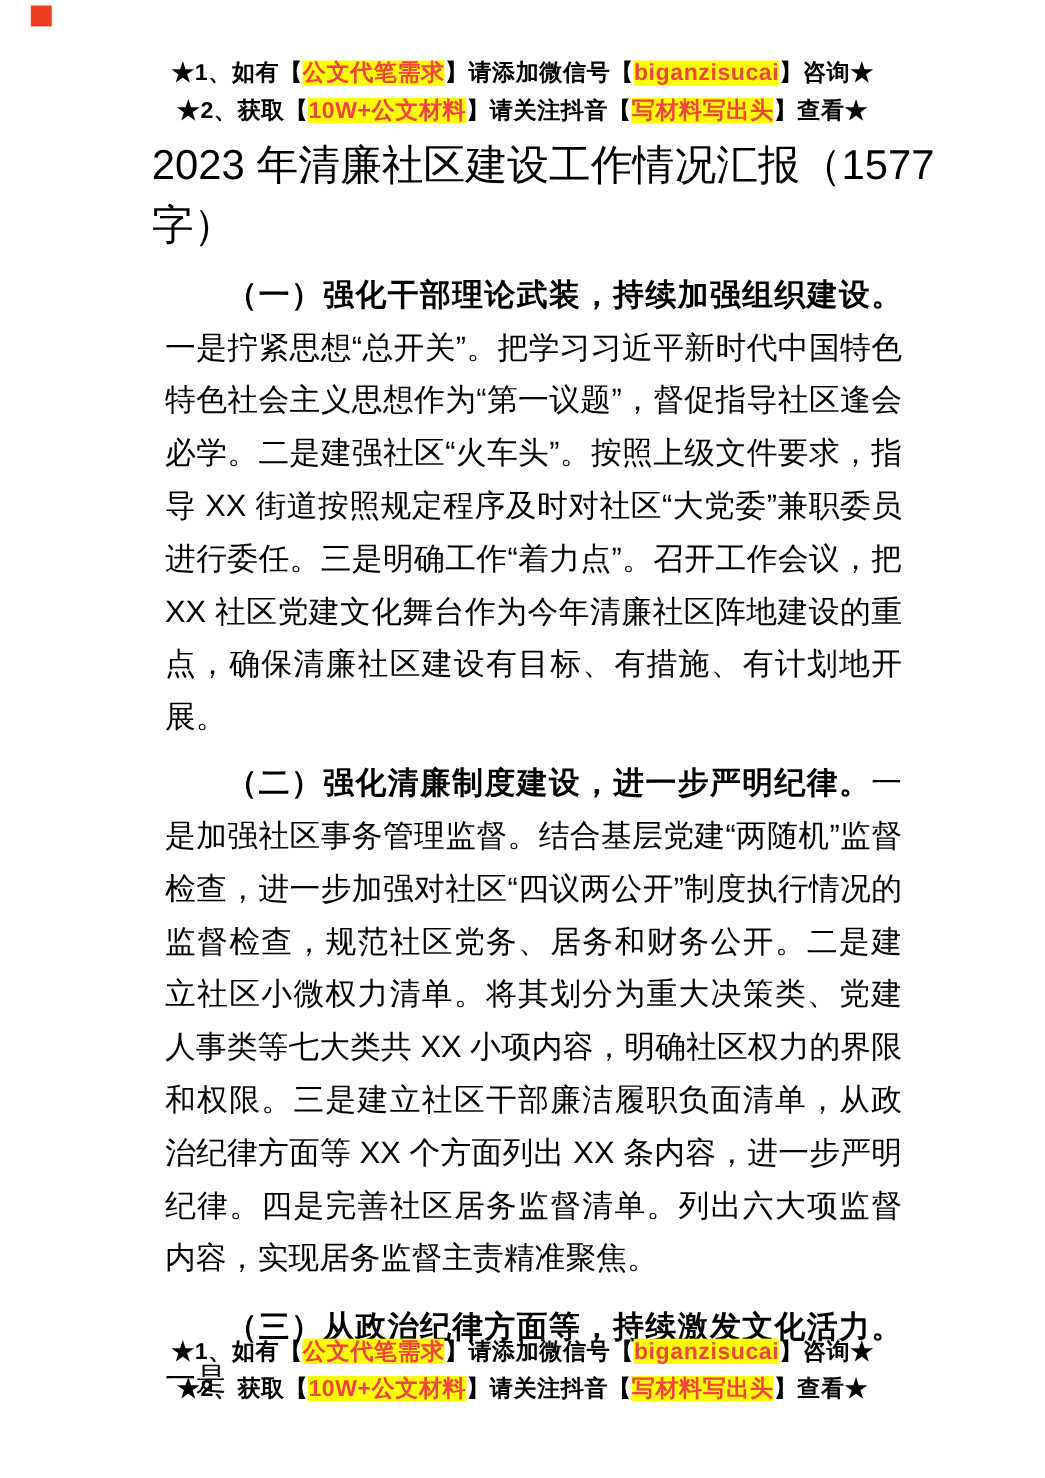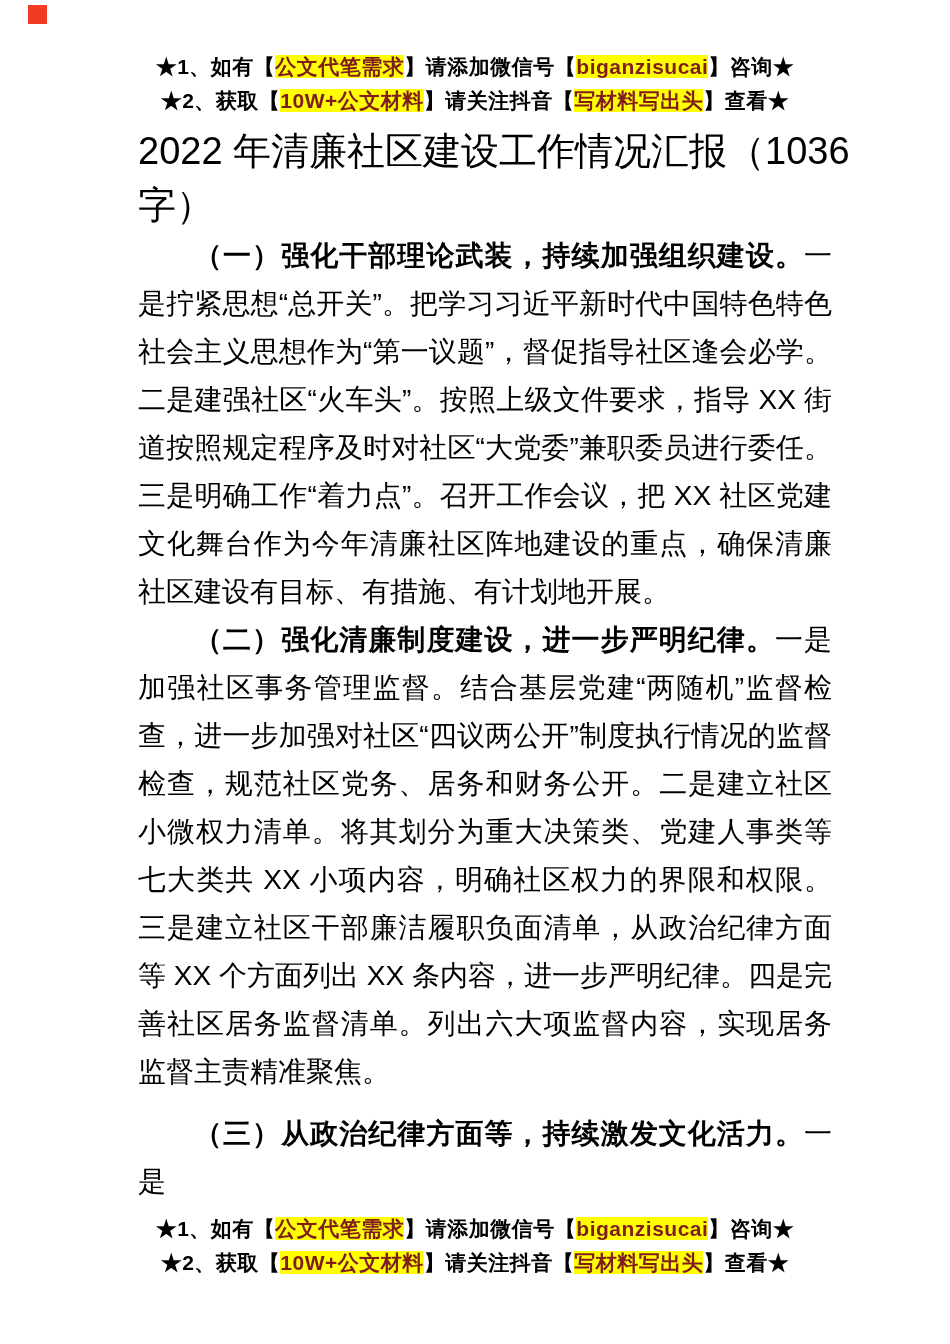--- a/index.html
+++ b/index.html
@@ -29,21 +29,21 @@
     text-align: center;
     font-weight: bold;
     font-size: 21px;
     line-height: 34px;
     letter-spacing: 0.5px;
     white-space: nowrap;
   }
   .banner-top { padding-top: 50px; }
   .banner-bottom { position: absolute; left: 0; top: 1212px; }
 
-  .hl { background: #ffff00; color: #7f1d1d; }
+  .hl { background: #ffff00; color: #ef4444; }
   .ul-black { }
   .ul-red { }
 
   .content {
     width: 694px;
     margin-left: 138px;
   }
 
   .doc-title {
     width: 712px;
@@ -56,21 +56,21 @@
 
   .section-heading {
     margin: 2px 0 0 0;
     font-size: 28px;
     line-height: 48px;
     font-weight: normal;
     text-indent: 2em;
   }
 
   .para {
-    margin: 0;
+    margin: 12px;
     font-size: 28px;
     line-height: 48px;
     text-indent: 2em;
     text-align: justify;
     text-justify: inter-character;
   }
   .para .lead { font-weight: bold; }
   .para-3 { margin-top: 14px; }
 </style>
 </head>
@@ -79,21 +79,21 @@
 <div class="page">
 
   <div class="red-square"></div>
 
   <div class="banner banner-top">
     <div class="banner-line"><span>★1、如有【</span><span class="hl">公文代笔需求</span><span>】请</span><span class="ul-black">添加</span><span>微信号【</span><span class="hl ul-red">biganzisucai</span><span>】咨询★</span></div>
     <div class="banner-line"><span>★2、获取【</span><span class="hl">10W+公文材料</span><span>】请</span><span class="ul-black">关注</span><span>抖音【</span><span class="hl ul-red">写材料写出头</span><span>】查看★</span></div>
   </div>
 
   <div class="content">
-    <h1 class="doc-title">2022 年清廉社区建设工作情况汇报（1036 字）</h1>
+    <h1 class="doc-title">2023 年清廉社区建设工作情况汇报（1577 字）</h1>
 
 
     <p class="para"><span class="lead">（一）强化干部理论武装，持续加强组织建设。</span><span>一是拧紧思想“总开关”。把学习习近平新时代中国特色特色社会主义思想作为“第一议题”，督促指导社区逢会必学。二是建强社区“火车头”。按照上级文件要求，指导 XX 街道按照规定程序及时对社区“大党委”兼职委员进行委任。三是明确工作“着力点”。召开工作会议，把 XX 社区党建文化舞台作为今年清廉社区阵地建设的重点，确保清廉社区建设有目标、有措施、有计划地开展。</span></p>
 
     <p class="para"><span class="lead">（二）强化清廉制度建设，进一步严明纪律。</span><span>一是加强社区事务管理监督。结合基层党建“两随机”监督检查，进一步加强对社区“四议两公开”制度执行情况的监督检查，规范社区党务、居务和财务公开。二是建立社区小微权力清单。将其划分为重大决策类、党建人事类等七大类共 XX 小项内容，明确社区权力的界限和权限。三是建立社区干部廉洁履职负面清单，从政治纪律方面等 XX 个方面列出 XX 条内容，进一步严明纪律。四是完善社区居务监督清单。列出六大项监督内容，实现居务监督主责精准聚焦。</span></p>
 
     <p class="para para-3"><span class="lead">（三）从政治纪律方面等，持续激发文化活力。</span><span>一是</span></p>
   </div>
 
   <div class="banner banner-bottom">

